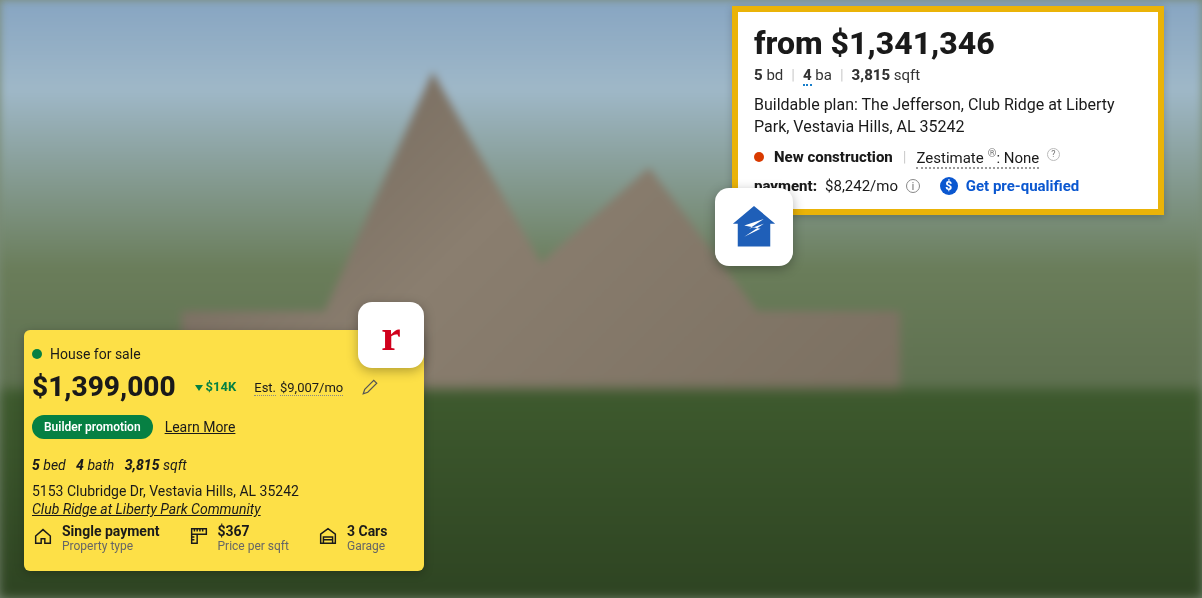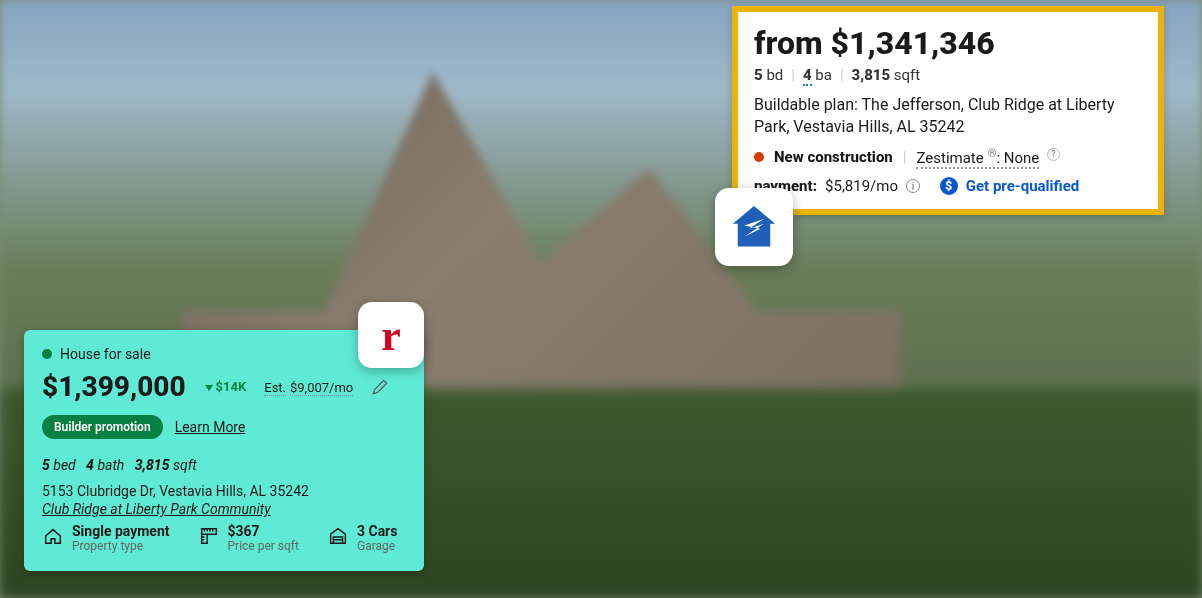--- a/index.html
+++ b/index.html
@@ -37,23 +37,23 @@
     background: linear-gradient(180deg, #3e5a2e 0%, #2e4422 100%);
     filter: blur(4px);
   }
 
   
   .card-r {
     position: absolute;
     left: 24px;
     top: 330px;
     width: 400px;
-    background: #5eead4;
+    background: #fde047;
     border-radius: 6px;
-    padding: 16px 18px 18px;
+    padding: 16px 8px 18px;
     box-shadow: 0 2px 10px rgba(0,0,0,.25);
     color: #1a1a1a;
   }
   .r-status {
     display: flex;
     align-items: center;
     gap: 8px;
     font-size: 14px;
     color: #1a1a1a;
     margin-bottom: 8px;
@@ -349,21 +349,21 @@
     <span class="dot-red"></span>
     <span class="z-tag">New construction</span>
     <span class="vline">|</span>
     <span class="z-zest">
       <span class="dotted-light"><span>Zestimate</span><sup style="border:none;font-size:11px;width:auto;height:auto;">®</sup>: <span>None</span></span>
       <sup>?</sup>
     </span>
   </div>
   <div class="z-pay-row">
     <span><b>payment:</b></span>
-    <span>$5,819/mo</span>
+    <span>$8,242/mo</span>
     <span class="info-circ">i</span>
     &nbsp;
     <span class="dollar-circ">$</span>
     <span class="z-cta">Get pre-qualified</span>
   </div>
 </div>
 
 <div class="logo-tile logo-z">
   <svg class="zillow-svg" viewBox="0 0 64 64">
     <path d="M32 6 L58 28 H52 V56 H12 V28 H6 Z" fill="#1f5fb8"></path>

